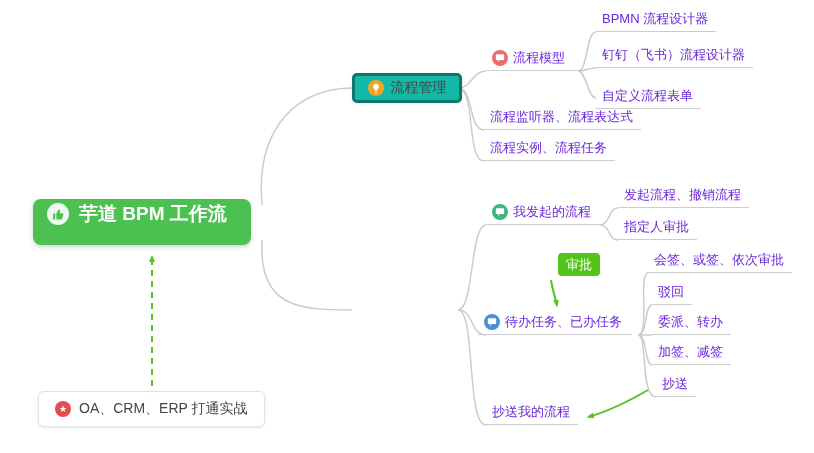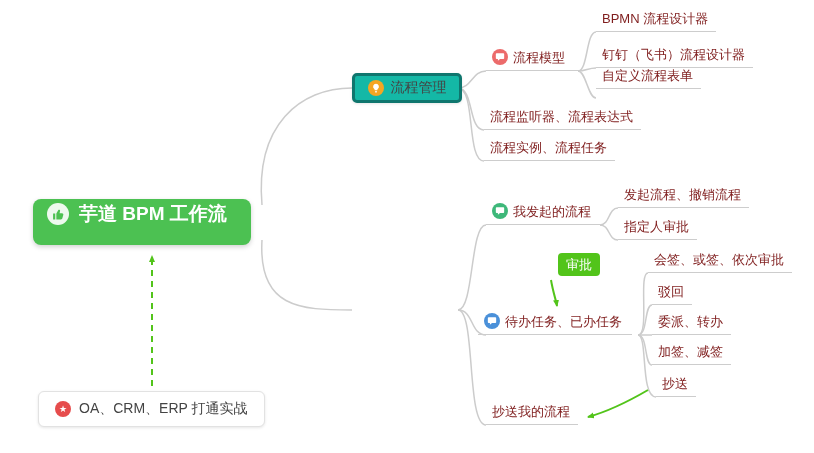--- a/index.html
+++ b/index.html
@@ -23,22 +23,22 @@
     background:rgba(255,255,255,.9);
   }
   .branch-box {
     position:absolute; height:30px; width:110px;
     display:flex; align-items:center; justify-content:center; gap:7px;
     background:#14b8a6; border:3px solid #0f766e; border-radius:5px;
     font-size:14px; color:#444; box-shadow:0 1px 3px rgba(0,0,0,.10);
     cursor:pointer; white-space:nowrap;
   }
   .leaf {
-    position:absolute; display:flex; gap:5px;
-    font-size:13px; color:#7f1d1d; line-height:17px;
+    position:absolute; display:flex; align-items:center; gap:5px;
+    font-size:13px; color:#6d28d9; line-height:17px;
     padding:1px 8px 4px 6px; border-bottom:1.5px solid #cdcdcd;
     white-space:nowrap; cursor:pointer;
   }
   .mini-icon {
     width:16px; height:16px; border-radius:50%;
     display:inline-flex; align-items:center; justify-content:center; flex:0 0 auto;
   }
   .mini-icon svg { width:10px; height:10px; fill:#fff; }
   .badge {
     position:absolute; left:558px; top:253px;
@@ -118,21 +118,21 @@
     </span>
     <span>流程模型</span>
   </div>
 
   <div class="leaf" style="left:596px; top:9px;">
     <span>BPMN 流程设计器</span>
   </div>
   <div class="leaf" style="left:596px; top:45px;">
     <span>钉钉（飞书）流程设计器</span>
   </div>
-  <div class="leaf" style="left:596px; top:66px;">
+  <div class="leaf" style="left:596px; top:86px;">
     <span>自定义流程表单</span>
   </div>
   <div class="leaf" style="left:484px; top:107px;">
     <span>流程监听器、流程表达式</span>
   </div>
   <div class="leaf" style="left:484px; top:138px;">
     <span>流程实例、流程任务</span>
   </div>
 
 

